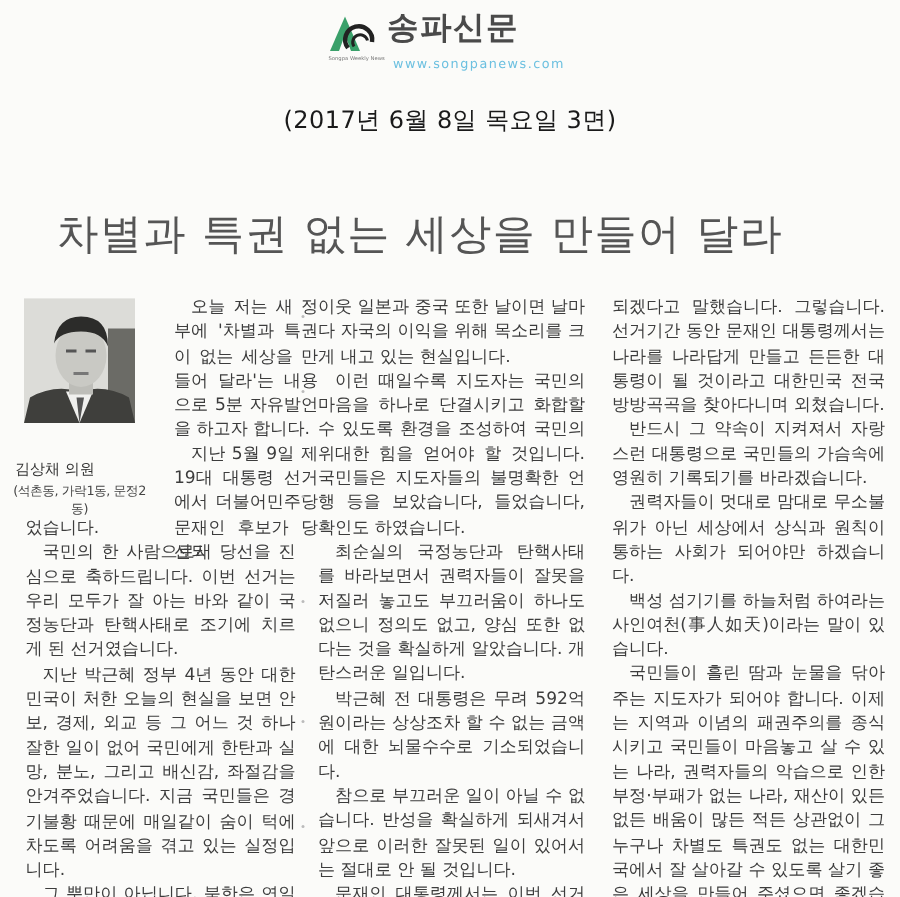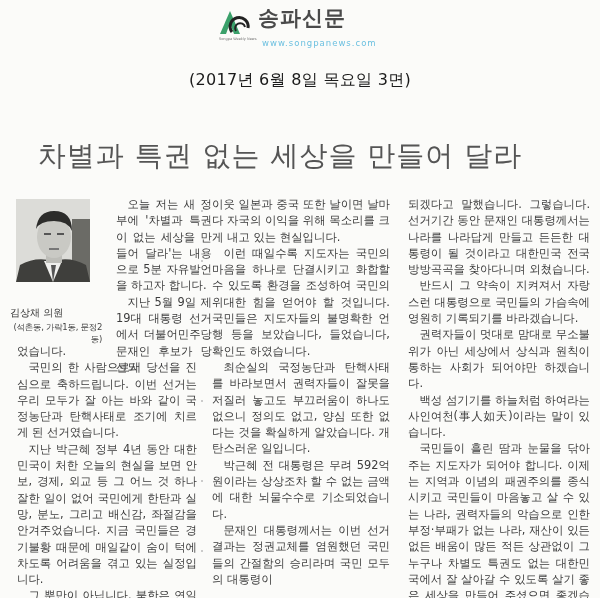--- a/index.html
+++ b/index.html
@@ -34,21 +34,21 @@
   }
   .photo {
     position: absolute; left: 16px; top: 199px; width: 74px; height: 83px;
     background: #d9d9d6; overflow: hidden;
   }
   .caption-name {
     position: absolute; left: 10px; top: 306px; width: 86px; 
     font-size: 10px; color: #333;
   }
   .caption-area {
-    position: absolute; left: 4px; top: 322px; width: 98px; text-align: right;
+    position: absolute; left: 4px; top: 322px; width: 98px; text-align: center;
     font-size: 8.5px; color: #444; letter-spacing: -0.3px;
   }
   .col {
     position: absolute;
     font-size: 11.4px; line-height: 16.3px; color: #3c3c3c;
     text-align: justify;
   }
   .col p { margin: 0; text-indent: 1em; }
   .col p.noindent { text-indent: 0; }
   .col1-top { left: 116px; top: 196px; width: 96px; }
@@ -114,20 +114,21 @@
   <div class="dot" style="top:210px"></div>
   <div class="dot" style="top:290px"></div>
   <div class="dot" style="top:360px"></div>
 </div>
 
 <div class="col col2">
   <p class="noindent">이웃 일본과 중국 또한 날이면 날마다 자국의 이익을 위해 목소리를 크게 내고 있는 현실입니다.</p>
   <p>이런 때일수록 지도자는 국민의 마음을 하나로 단결시키고 화합할 수 있도록 환경을 조성하여 국민의 위대한 힘을 얻어야 할 것입니다. 국민들은 지도자들의 불명확한 언행 등을 보았습니다, 들었습니다, 확인도 하였습니다.</p>
   <p>최순실의 국정농단과 탄핵사태를 바라보면서 권력자들이 잘못을 저질러 놓고도 부끄러움이 하나도 없으니 정의도 없고, 양심 또한 없다는 것을 확실하게 알았습니다. 개탄스러운 일입니다.</p>
   <p>박근혜 전 대통령은 무려 592억 원이라는 상상조차 할 수 없는 금액에 대한 뇌물수수로 기소되었습니다.</p>
+  <p>참으로 부끄러운 일이 아닐 수 없습니다. 반성을 확실하게 되새겨서 앞으로 이러한 잘못된 일이 있어서는 절대로 안 될 것입니다.</p>
   <p>문재인 대통령께서는 이번 선거 결과는 정권교체를 염원했던 국민들의 간절함의 승리라며 국민 모두의 대통령이</p>
 </div>
 
 <div class="col col3">
   <p class="noindent">되겠다고 말했습니다. 그렇습니다. 선거기간 동안 문재인 대통령께서는 나라를 나라답게 만들고 든든한 대통령이 될 것이라고 대한민국 전국방방곡곡을 찾아다니며 외쳤습니다.</p>
   <p>반드시 그 약속이 지켜져서 자랑스런 대통령으로 국민들의 가슴속에 영원히 기록되기를 바라겠습니다.</p>
   <p>권력자들이 멋대로 맘대로 무소불위가 아닌 세상에서 상식과 원칙이 통하는 사회가 되어야만 하겠습니다.</p>
   <p>백성 섬기기를 하늘처럼 하여라는 사인여천(事人如天)이라는 말이 있습니다.</p>
   <p>국민들이 흘린 땀과 눈물을 닦아주는 지도자가 되어야 합니다. 이제는 지역과 이념의 패권주의를 종식시키고 국민들이 마음놓고 살 수 있는 나라, 권력자들의 악습으로 인한 부정·부패가 없는 나라, 재산이 있든 없든 배움이 많든 적든 상관없이 그 누구나 차별도 특권도 없는 대한민국에서 잘 살아갈 수 있도록 살기 좋은 세상을 만들어 주셨으면 좋겠습니다. 이상으로 5분 자유발언을 마치고자 합니다. 경청해 주신 모든 분께 감사드립니다.</p>
 </div>

